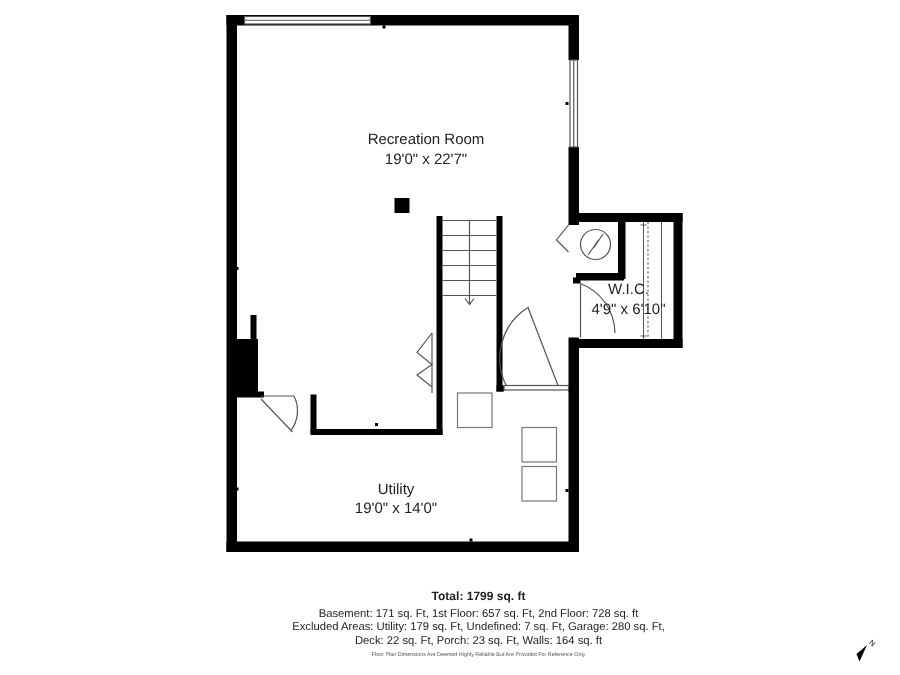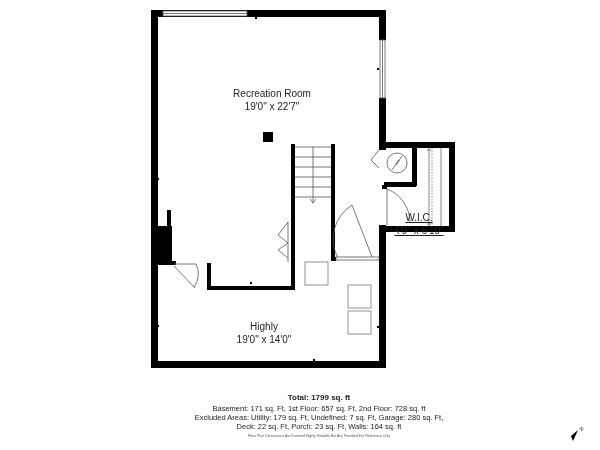--- a/index.html
+++ b/index.html
@@ -99,31 +99,31 @@
     <rect x="255" y="17" width="2" height="2"></rect>
     <rect x="157" y="178" width="2" height="2"></rect>
     <rect x="157" y="325" width="2" height="2"></rect>
     <rect x="377" y="326" width="2" height="2"></rect>
     <rect x="313" y="359" width="2" height="2"></rect>
     <rect x="377" y="68" width="2" height="2"></rect>
     <rect x="250" y="282" width="2" height="2"></rect>
   </g>
 </svg>
 
-<div class="room-label" style="left:272px; top:87px;text-align:center;">
+<div class="room-label" style="left:284px; top:87px;text-align:center;">
   <div>Recreation Room</div>
   <div>19'0" x 22'7"</div>
 </div>
 
 <div class="room-label" style="left:264px; top:320px;">
-  <div>Highly</div>
+  <div>Utility</div>
   <div>19'0" x 14'0"</div>
 </div>
 
-<div class="room-label" style="left:419px; top:211px; background:transparent;text-decoration:underline;">
+<div class="room-label" style="left:419px; top:187px; background:transparent;">
   <div>W.I.C.</div>
   <div>4'9" x 6'10"</div>
 </div>
 
 <div class="summary" id="total">Total: 1799 sq. ft</div>
 <div class="summary" id="line1">Basement: 171 sq. Ft, 1st Floor: 657 sq. Ft, 2nd Floor: 728 sq. ft</div>
 <div class="summary" id="line2">Excluded Areas: Utility: 179 sq. Ft, Undefined: 7 sq. Ft, Garage: 280 sq. Ft,</div>
 <div class="summary" id="line3">Deck: 22 sq. Ft, Porch: 23 sq. Ft, Walls: 164 sq. ft</div>
 <div class="summary" id="disclaimer">Floor Plan Dimensions Are Deemed Highly Reliable But Are Provided For Reference Only</div>
 

